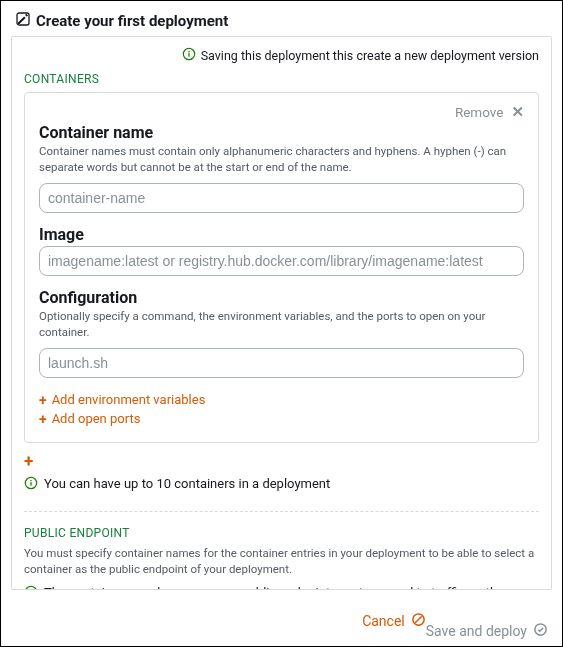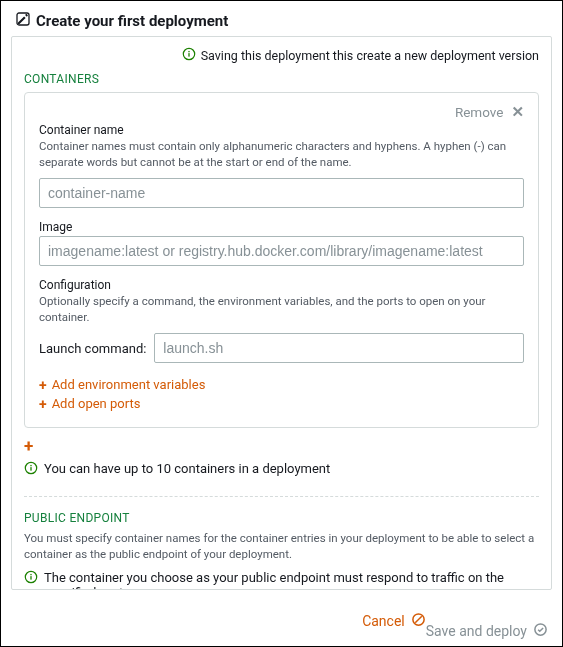--- a/index.html
+++ b/index.html
@@ -61,34 +61,34 @@
     display: flex;
     justify-content: flex-end;
     align-items: center;
     gap: 8px;
     color: #879196;
     font-size: 13.5px;
     margin-bottom: 2px;
   }
   .remove-x { font-size: 15px; font-weight: 700; color:#879196; }
   .field-title {
-    font-weight: 400;
-    font-size: 12px;
+    font-weight: 700;
+    font-size: 16px;
     margin-bottom: 2px;
   }
   .field-desc {
     font-size: 11.5px;
     color: #545b64;
     line-height: 1.35;
     margin-bottom: 8px;
   }
   .text-input {
     width: 100%;
     border: 1px solid #aab7b8;
-    border-radius: 2px;
+    border-radius: 8px;
     padding: 6px 8px;
     font-size: 14px;
     color: #16191f;
     margin-bottom: 12px;
     background:#fff;
   }
   .text-input::placeholder { color: #879196; }
   .launch-row {
     display: flex;
     align-items: center;
@@ -184,21 +184,20 @@
       <div class="field-title">Container name</div>
       <div class="field-desc">Container names must contain only alphanumeric characters and hyphens. A hyphen (-) can separate words but cannot be at the start or end of the name.</div>
       <input class="text-input" type="text" placeholder="container-name" style="">
 
       <div class="field-title">Image</div>
       <input class="text-input" type="text" placeholder="imagename:latest or registry.hub.docker.com/library/imagename:latest" style="">
 
       <div class="field-title">Configuration</div>
       <div class="field-desc">Optionally specify a command, the environment variables, and the ports to open on your container.</div>
       <div class="launch-row">
-        <span class="launch-label">Launch command:</span>
         <input class="text-input" type="text" placeholder="launch.sh" style="">
       </div>
 
       <div class="link-row">
         <span class="plus-orange">+</span>
         <span>Add environment variables</span>
       </div>
       <div class="link-row">
         <span class="plus-orange">+</span>
         <span>Add open ports</span>

